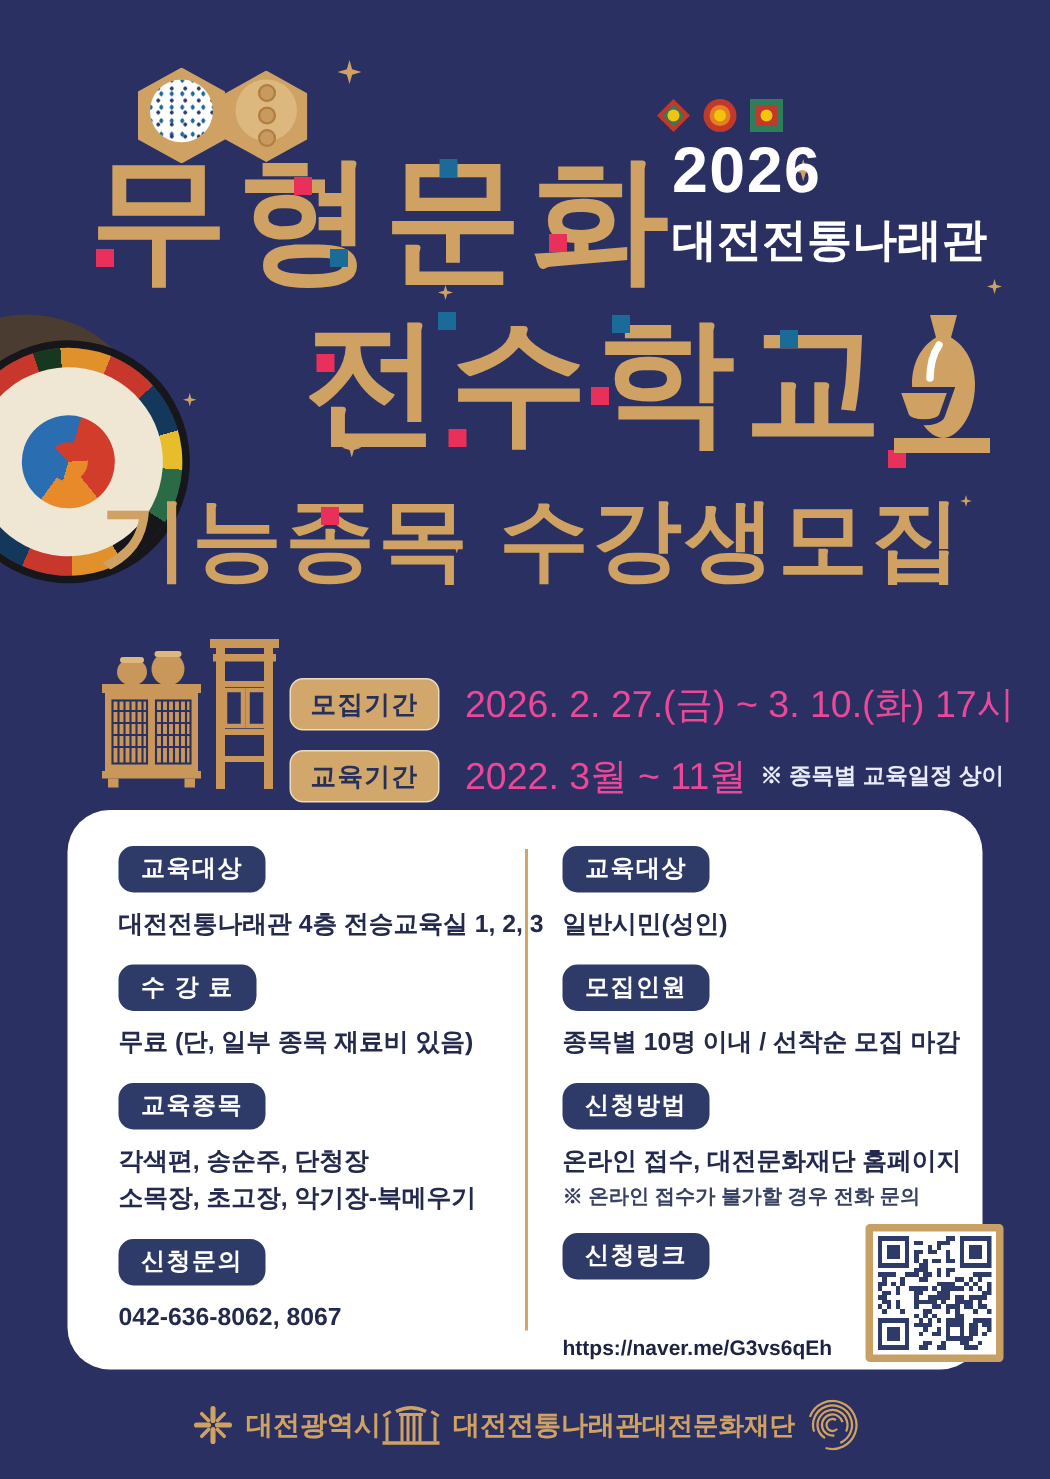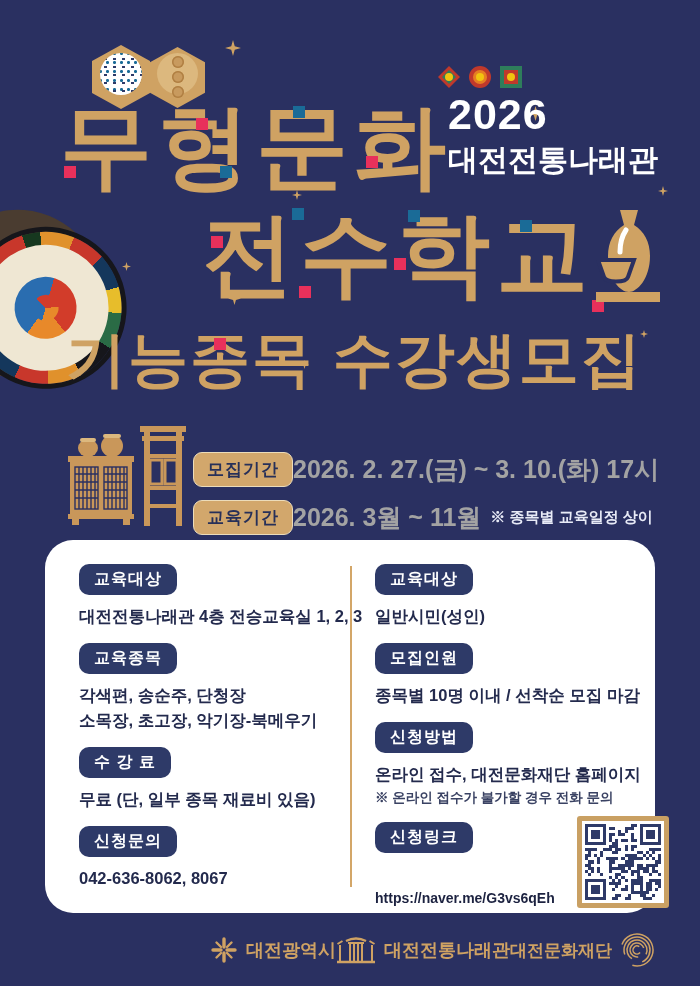--- a/index.html
+++ b/index.html
@@ -61,42 +61,42 @@
 
   
   .vase{position:absolute;left:596px;top:208px;}
 
   
   .furniture{position:absolute;left:66px;top:424px;}
   .sched{position:absolute;left:193px;top:452px;display:flex;flex-direction:column;gap:13px;text-align:right;}
   .srow{display:flex;align-items:center;}
   .sbadge{background:var(--c-badge-tan);border:1.5px solid #ecdcba;border-radius:9px;color:#273059;
     font-weight:800;font-size:17px;padding:5px 13px;letter-spacing:1px;white-space:nowrap;}
-  .sval{color:#a3a3a3;font-weight:700;font-size:25px;white-space:nowrap;}
+  .sval{color:#ec4899;font-weight:400;font-size:25px;margin-left:17px;white-space:nowrap;}
   .snote{color:#e8ebf7;font-weight:700;font-size:15px;margin-left:9px;white-space:nowrap;}
 
   
   .card{position:absolute;left:45px;top:540px;width:610px;height:373px;background:#fff;border-radius:28px;}
   .divider{position:absolute;left:305px;top:26px;bottom:26px;width:2px;background:#d3a668;}
   .col{position:absolute;top:24px;}
   .col-l{left:34px;width:258px;}
   .col-r{left:330px;width:268px;}
   .sec{margin-bottom:15px;}
   .pill{display:inline-block;background:var(--c-badge-navy);color:#fff;font-weight:800;font-size:16px;
     padding:5px 15px;border-radius:10px;letter-spacing:1px;}
   .line{margin-top:10px;font-size:16.5px;font-weight:700;color:var(--c-text-navy);line-height:1.4;white-space:nowrap;}
   .note{margin-top:3px;font-size:13.5px;font-weight:700;color:#3a4263;white-space:nowrap;}
   .linkrow{display:flex;align-items:flex-start;gap:22px;}
   .linkcol{flex:1;}
   .url{margin-top:36px;font-size:14px;font-weight:800;color:#1c2240;white-space:nowrap;}
   .qrframe{width:92px;height:92px;border:5px solid #c9a063;background:#fff;padding:3px;border-radius:3px;margin-top:-6px;}
 
   
   .footer{position:absolute;left:0;bottom:0;width:100%;height:72px;display:flex;align-items:center;
-    justify-content:flex-end;padding:0 46px;}
+    justify-content:center;padding:0 46px;}
   .logo{display:flex;align-items:center;gap:8px;color:var(--c-gold);font-weight:800;font-size:18px;white-space:nowrap;}
 </style>
 </head>
 <body>
 
 <div class="poster">
 
   <div class="sp" style="left:225px;top:40px;width:16px;height:16px;"></div>
   <div class="sp" style="left:176px;top:80px;width:9px;height:9px;"></div>
   <div class="sp" style="left:528px;top:106px;width:15px;height:15px;"></div>
@@ -201,41 +201,41 @@
     <rect x="99" y="36" width="12" height="24" fill="none" stroke="#c9975a" stroke-width="3"></rect>
   </svg>
 
   <div class="sched">
     <div class="srow">
       <span class="sbadge">모집기간</span>
       <span class="sval">2026. 2. 27.(금) ~ 3. 10.(화) 17시</span>
     </div>
     <div class="srow">
       <span class="sbadge">교육기간</span>
-      <span class="sval">2026. 3월 ~ 11월</span>
+      <span class="sval">2022. 3월 ~ 11월</span>
       <span class="snote">※ 종목별 교육일정 상이</span>
     </div>
   </div>
 
   <div class="card">
     <div class="divider"></div>
 
     <div class="col col-l">
       <div class="sec">
         <span class="pill">교육대상</span>
         <div class="line">대전전통나래관 4층 전승교육실 1, 2, 3</div>
+      </div>
+      <div class="sec">
+        <span class="pill">수 강 료</span>
+        <div class="line">무료 (단, 일부 종목 재료비 있음)</div>
       </div>
       <div class="sec">
         <span class="pill">교육종목</span>
         <div class="line">각색편, 송순주, 단청장</div>
         <div class="line" style="margin-top:2px;">소목장, 초고장, 악기장-북메우기</div>
-      </div>
-      <div class="sec">
-        <span class="pill">수 강 료</span>
-        <div class="line">무료 (단, 일부 종목 재료비 있음)</div>
       </div>
       <div class="sec">
         <span class="pill">신청문의</span>
         <div class="line">042-636-8062, 8067</div>
       </div>
     </div>
 
     <div class="col col-r">
       <div class="sec">
         <span class="pill">교육대상</span>

